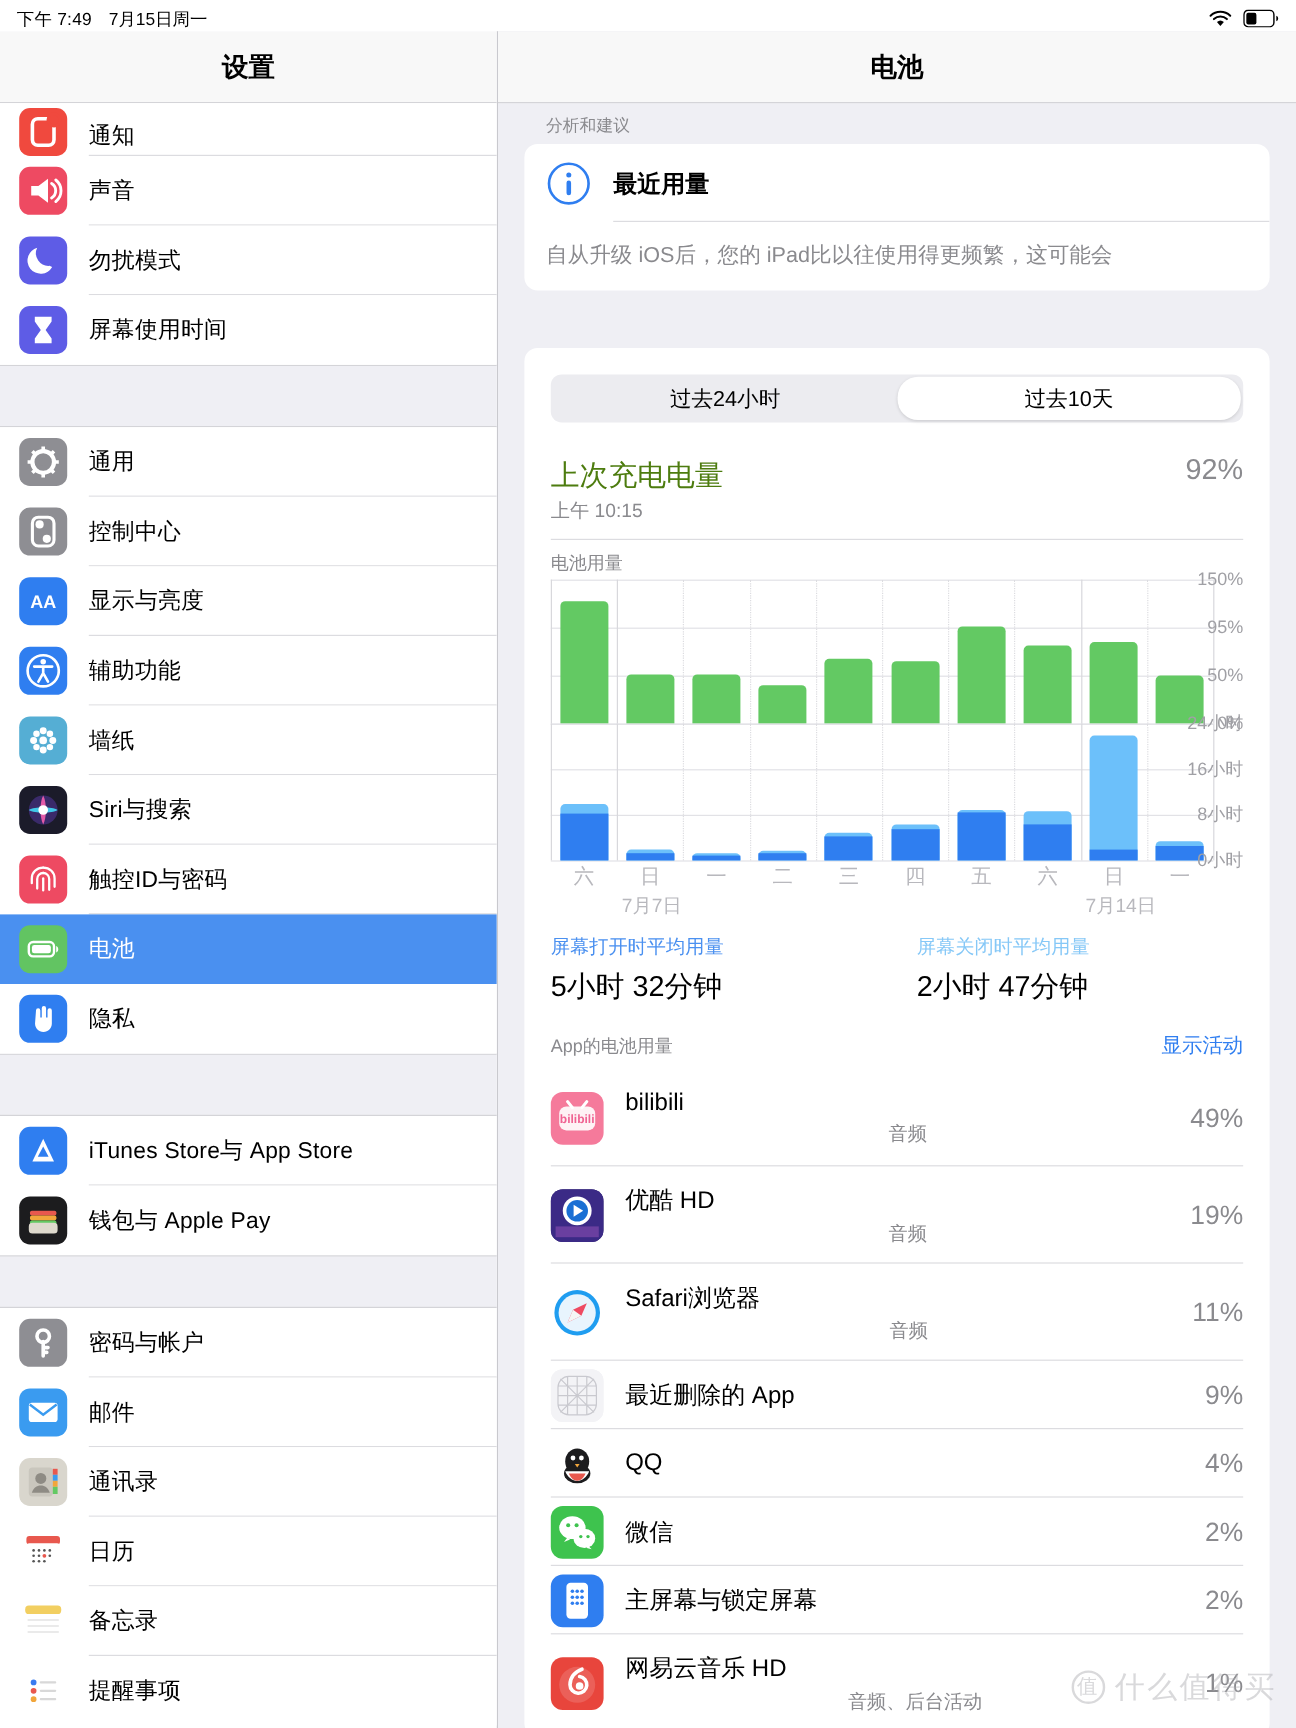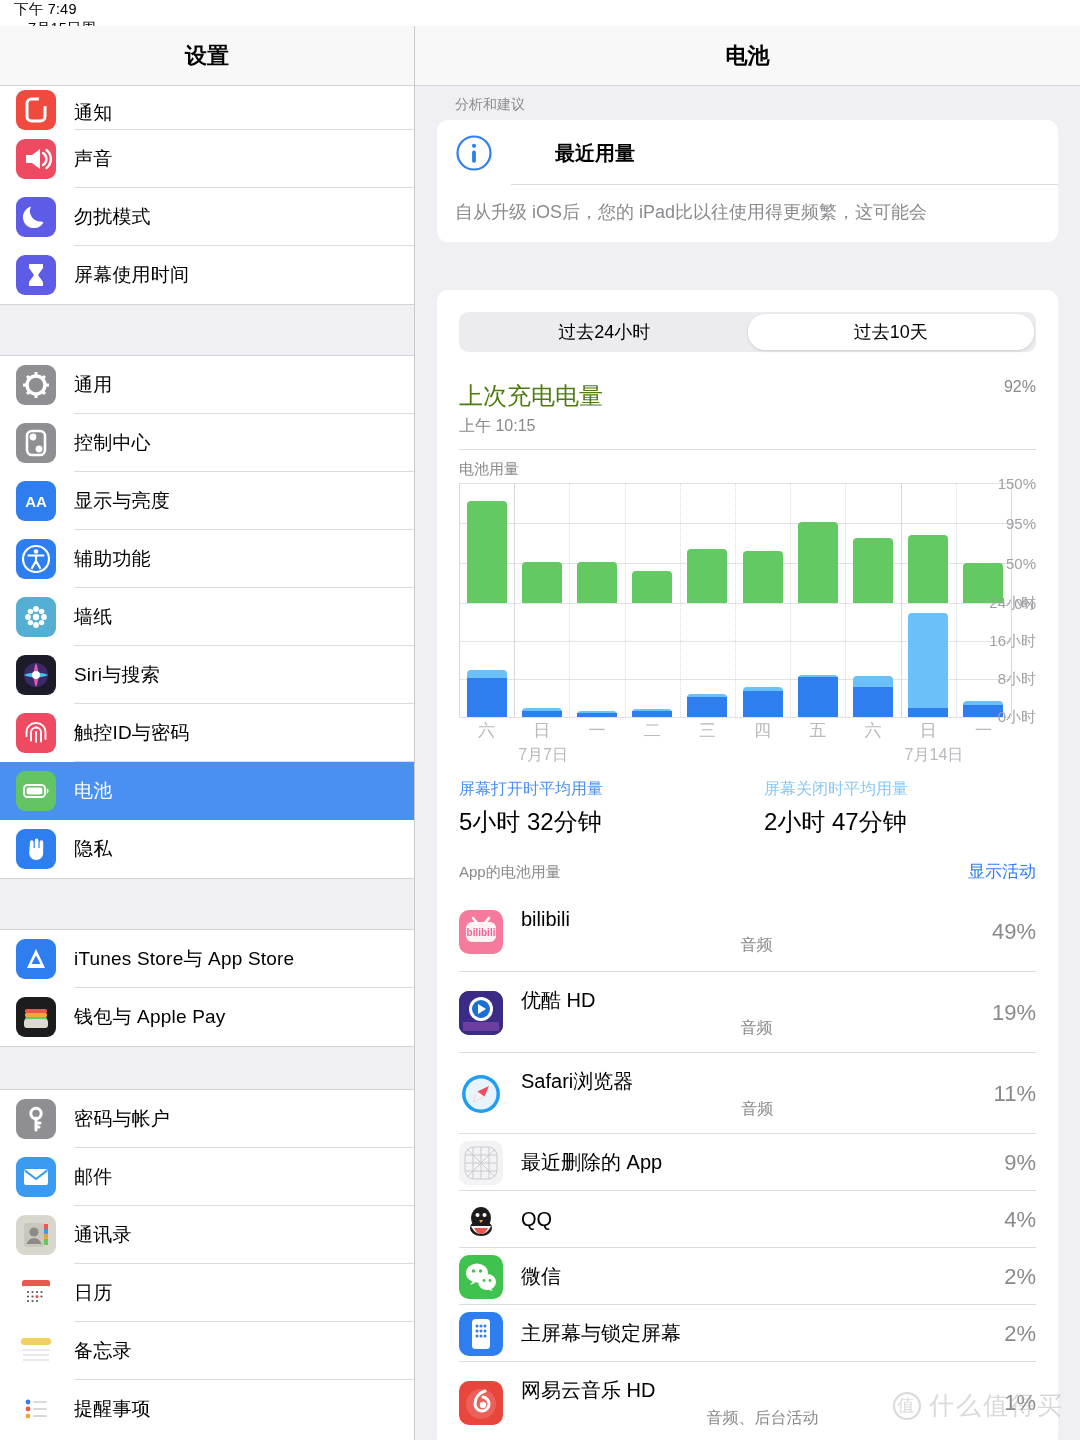--- a/index.html
+++ b/index.html
@@ -10,23 +10,23 @@
     overflow: hidden;
     -webkit-font-smoothing: antialiased;
   }
 
   #root { position: relative; width: 1080px; height: 1440px; }
 
   
   .statusbar {
     position: absolute; top: 0; left: 0; width: 1080px; height: 26px;
     background: #ffffff;
-    display: flex; align-items: flex-start;
+    display: flex; align-items: flex-end;
     padding: 0 14px;
-    font-size: 14px; color: #000; flex-direction: column;
+    font-size: 14px; color: #000;
   }
   .sb-time { font-size: 14.5px; letter-spacing: .2px; }
   .sb-date { font-size: 14.5px; margin-left: 14px; }
   .sb-right { margin-left: auto; display: flex; align-items: center; gap: 9px; }
   .wifi-ico { display: block; }
   .batt-ico { display: block; }
 
   
   .panes { position: absolute; top: 26px; left: 0; width: 1080px; height: 1414px; display: flex; }
 
@@ -66,21 +66,21 @@
     font-size: 22px; font-weight: 600; color: #000;
     border-bottom: 1px solid #d4d4d8;
   }
   .dt-scroll { position: relative; padding: 0 22px; }
 
   .sec-label { font-size: 14px; color: #8a8a8e; padding: 10px 18px 6px; }
   .card { background: #fff; border-radius: 11px; overflow: hidden; }
 
   
   .insight-card { margin-top: 0; }
-  .insight-top { display: flex; align-items: center; padding: 14px 18px 12px; gap: 44px; }
+  .insight-top { display: flex; align-items: center; padding: 14px 18px 12px; }
   .info-ico { flex: 0 0 38px; width: 38px; height: 38px; }
   .insight-title { font-size: 20px; font-weight: 600; color: #000; margin-left: 18px; }
   .insight-sep { height: 1px; background: #dcdce0; margin-left: 74px; }
   .insight-body { font-size: 18px; color: #8a8a8e; padding: 16px 18px 18px; line-height: 1.3; white-space: nowrap; overflow: hidden; }
 
   
   .batt-card { margin-top: 48px; padding-bottom: 4px; }
 
   .seg {
     margin: 22px 22px 0; height: 40px; background: #ececf0; border-radius: 9px;
@@ -89,21 +89,21 @@
   .seg-item {
     flex: 1; display: flex; align-items: center; justify-content: center;
     font-size: 18px; color: #000; border-radius: 7px;
   }
   .seg-item.active { background: #fff; box-shadow: 0 1px 3px rgba(0,0,0,.14); border-radius: 17px; }
 
   .lastcharge { display: flex; align-items: flex-start; padding: 16px 22px 12px; }
   .lc-left { flex: 1; }
   .lc-title { font-size: 24px; color: #4d7c0f; margin-top: 12px; }
   .lc-sub { font-size: 16px; color: #8a8a8e; margin-top: 4px; }
-  .lc-val { font-size: 16px; color: #8a8a8e; padding-top: 10px; }
+  .lc-val { font-size: 24px; color: #8a8a8e; padding-top: 10px; }
 
   .hr { height: 1px; background: #dcdce0; margin: 0 22px; }
 
   .chart-title { font-size: 15px; color: #8a8a8e; padding: 10px 0 4px 22px; }
 
   .chartwrap { position: relative; margin: 0 22px; }
   .plot { position: relative; }
   .ylabels { position: absolute; right: 0; top: 0; width: 58px; height: 100%; }
   .ylab { position: absolute; right: 0; font-size: 15px; color: #a0a0a5; transform: translateY(-50%); white-space: nowrap; }
 

